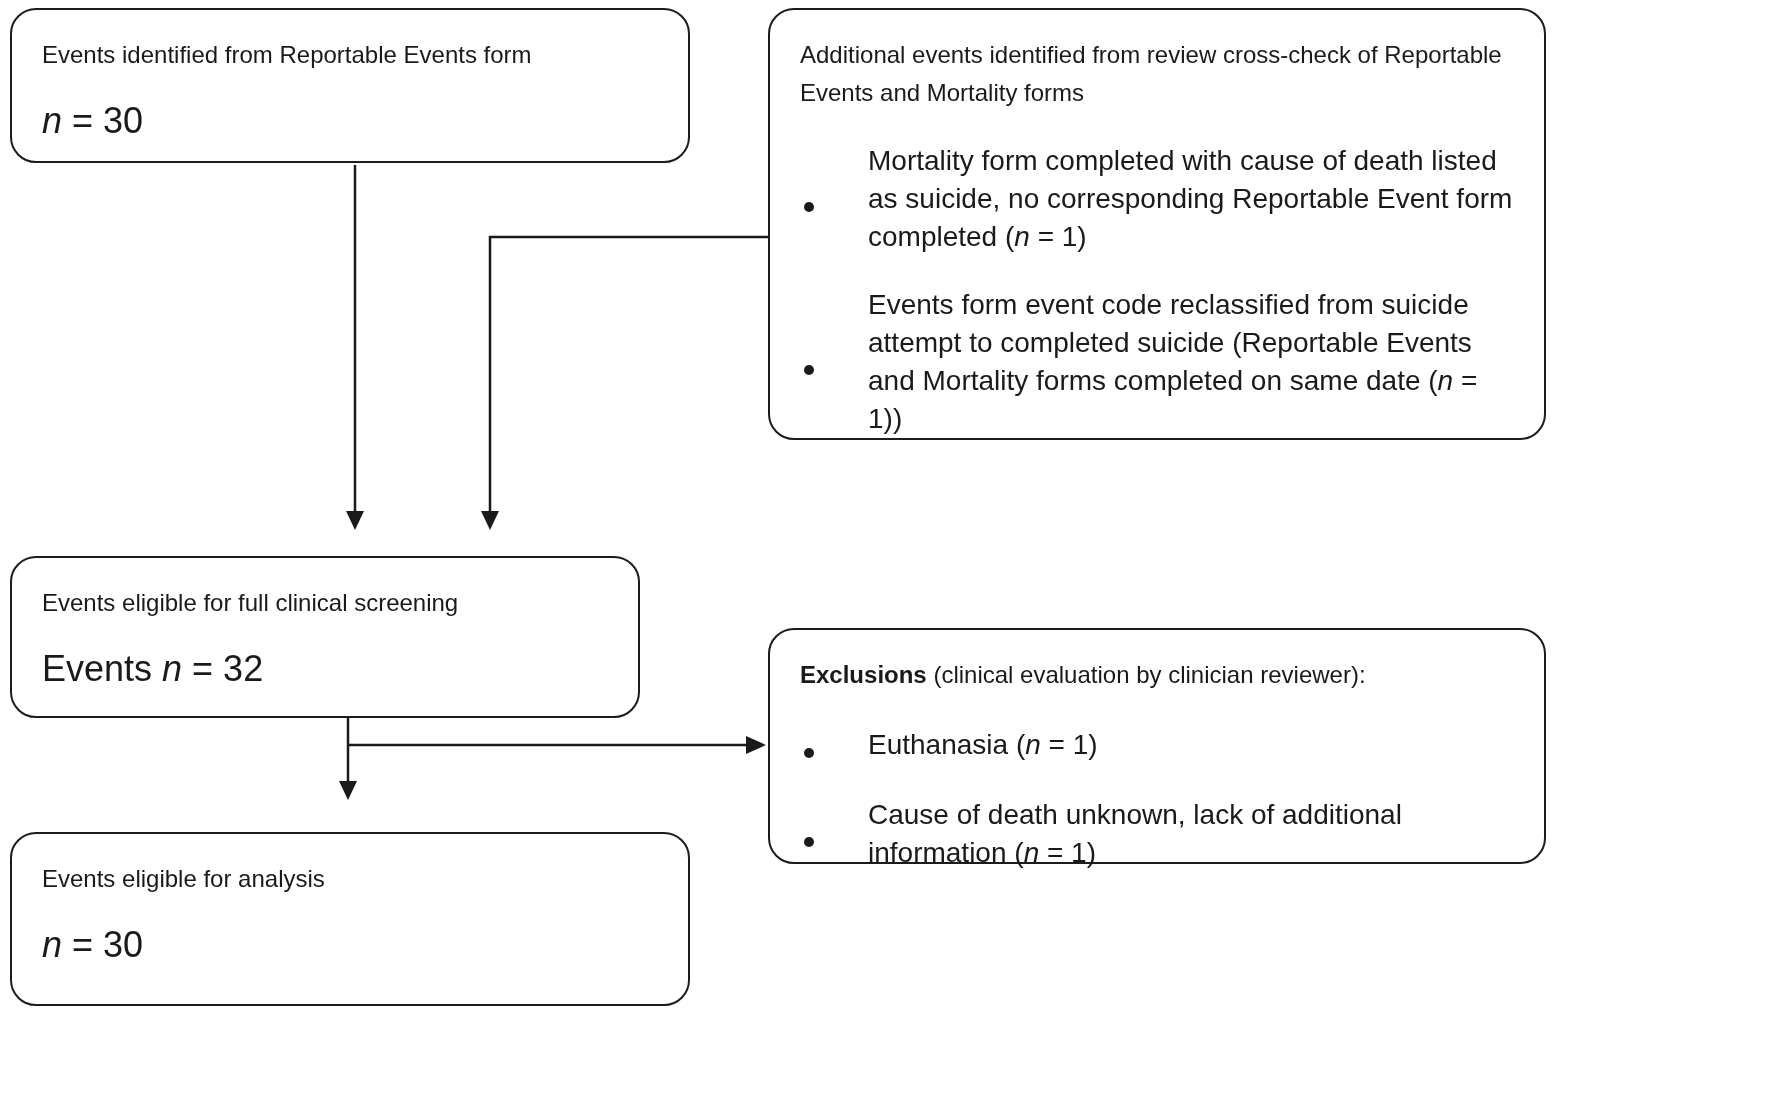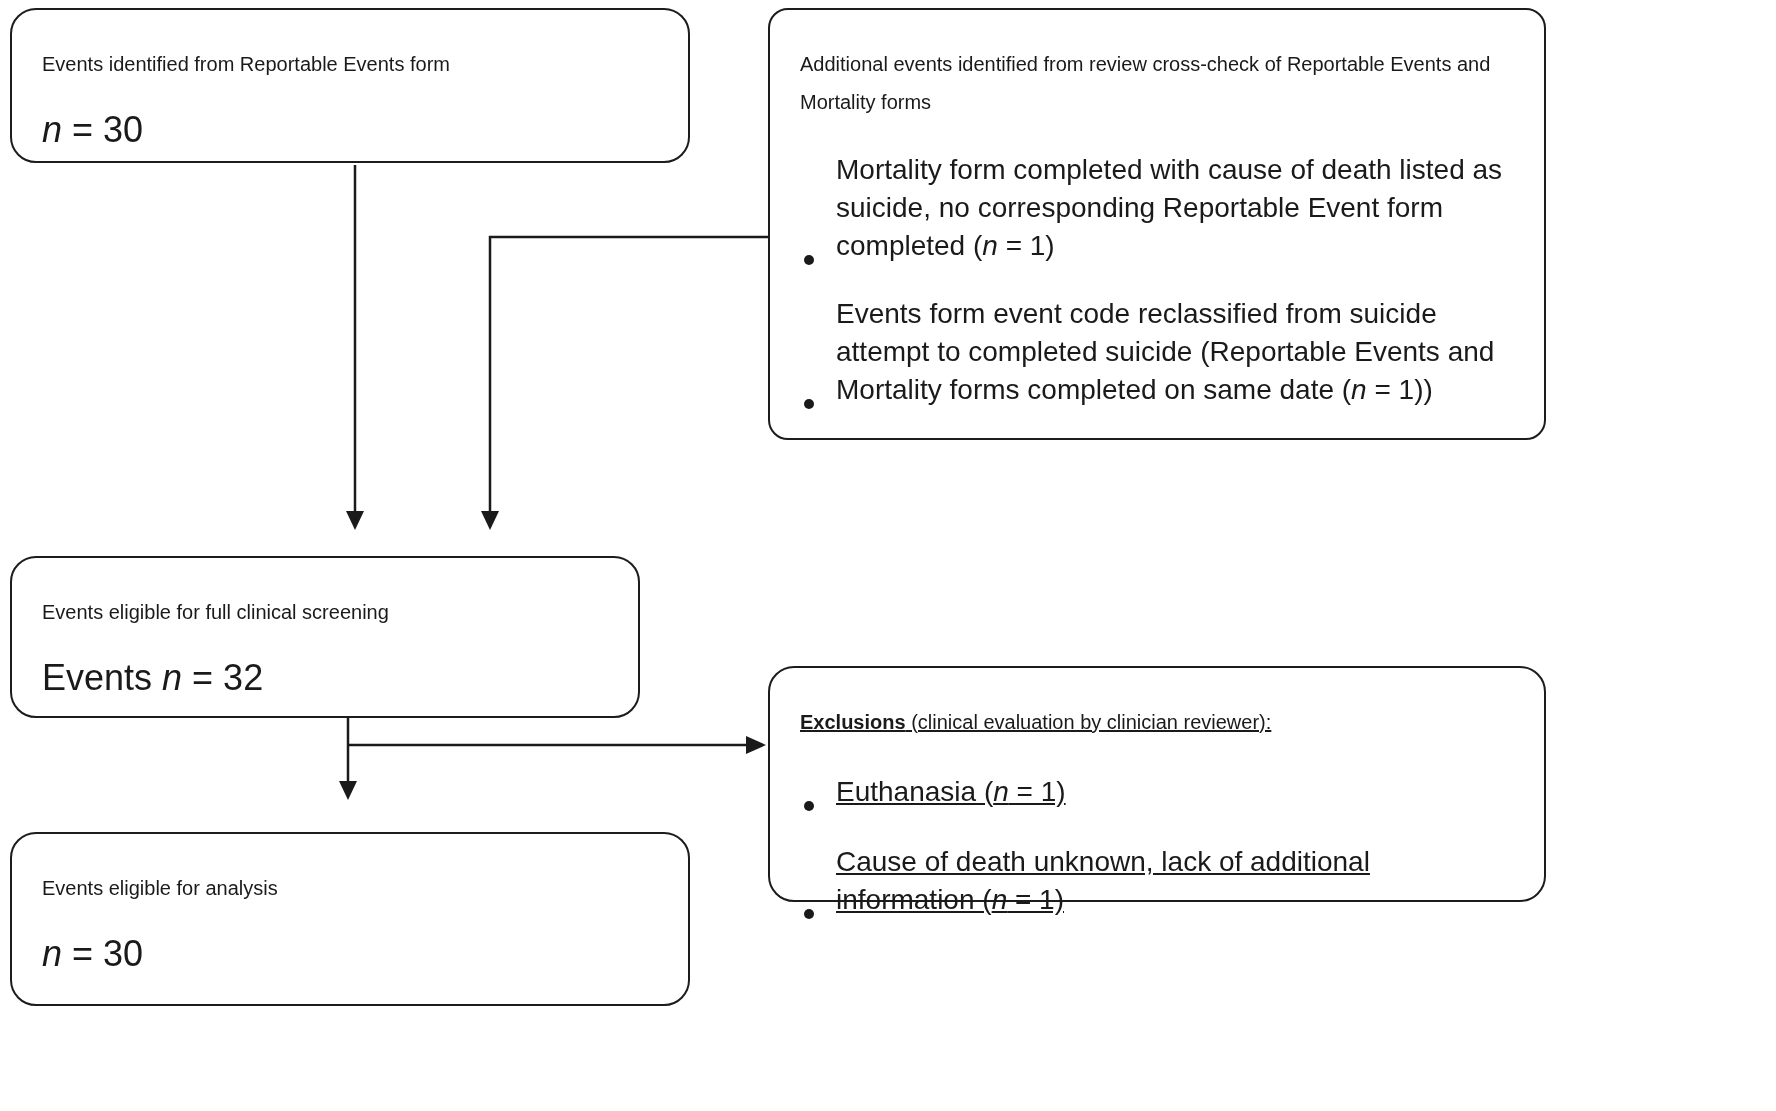--- a/index.html
+++ b/index.html
@@ -27,35 +27,36 @@
   .box {
     position: absolute;
     background: #ffffff;
     border: 2px solid #1c1c1c;
     border-radius: 26px;
     padding: 26px 30px 24px 30px;
     font-size: 28px;
     line-height: 38px;
     color: #1a1a1a;
   }
-  .box-title { font-size: 20px; line-height: 38px; margin-top: 9px; }
+  .box-title { font-size: 24px; line-height: 38px; }
   .box-count { margin-top: 28px; font-size: 36px; }
   .it { font-style: italic; }
   .bold { font-weight: 700; }
 
   #box-identified { left: 10px;  top: 8px;   width: 680px; height: 155px; }
-  #box-additional { left: 768px; top: 8px;   width: 778px; height: 432px; border-radius: 20px; }
+  #box-additional { left: 768px; top: 8px;   width: 778px; height: 432px; }
   #box-screening  { left: 10px;  top: 556px; width: 630px; height: 162px; }
-  #box-exclusions { left: 768px; top: 666px; width: 778px; height: 236px; text-decoration: underline; }
+  #box-exclusions { left: 768px; top: 628px; width: 778px; height: 236px; }
   #box-analysis   { left: 10px;  top: 832px; width: 680px; height: 174px; }
 
   .bullet {
     display: flex;
-    align-items: flex-end;
+    align-items: center;
     margin-top: 30px;
+    gap: 32px;
   }
   .bullet:first-of-type { margin-top: 34px; }
   .bullet-marker {
     flex: 0 0 auto;
     width: 10px;
     height: 10px;
     border-radius: 50%;
     background: #1a1a1a;
     margin: 15px 22px 0 4px;
   }

